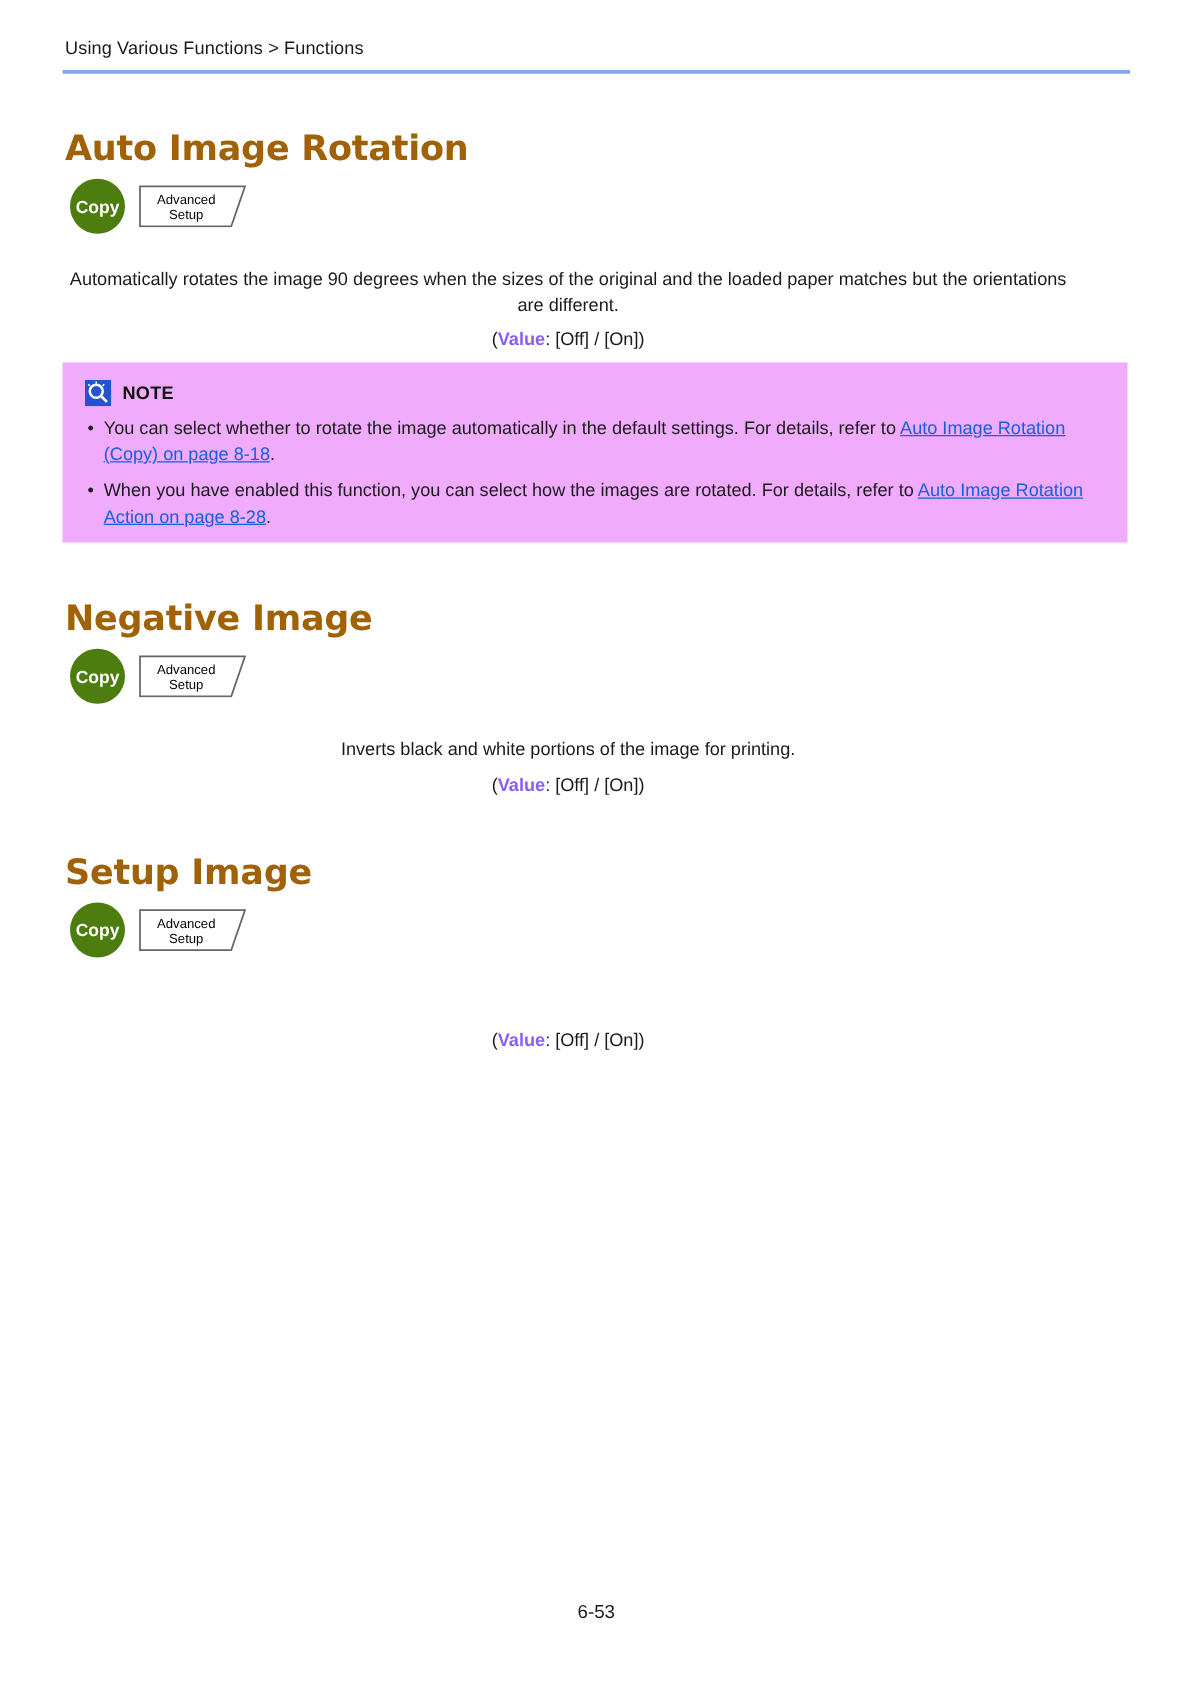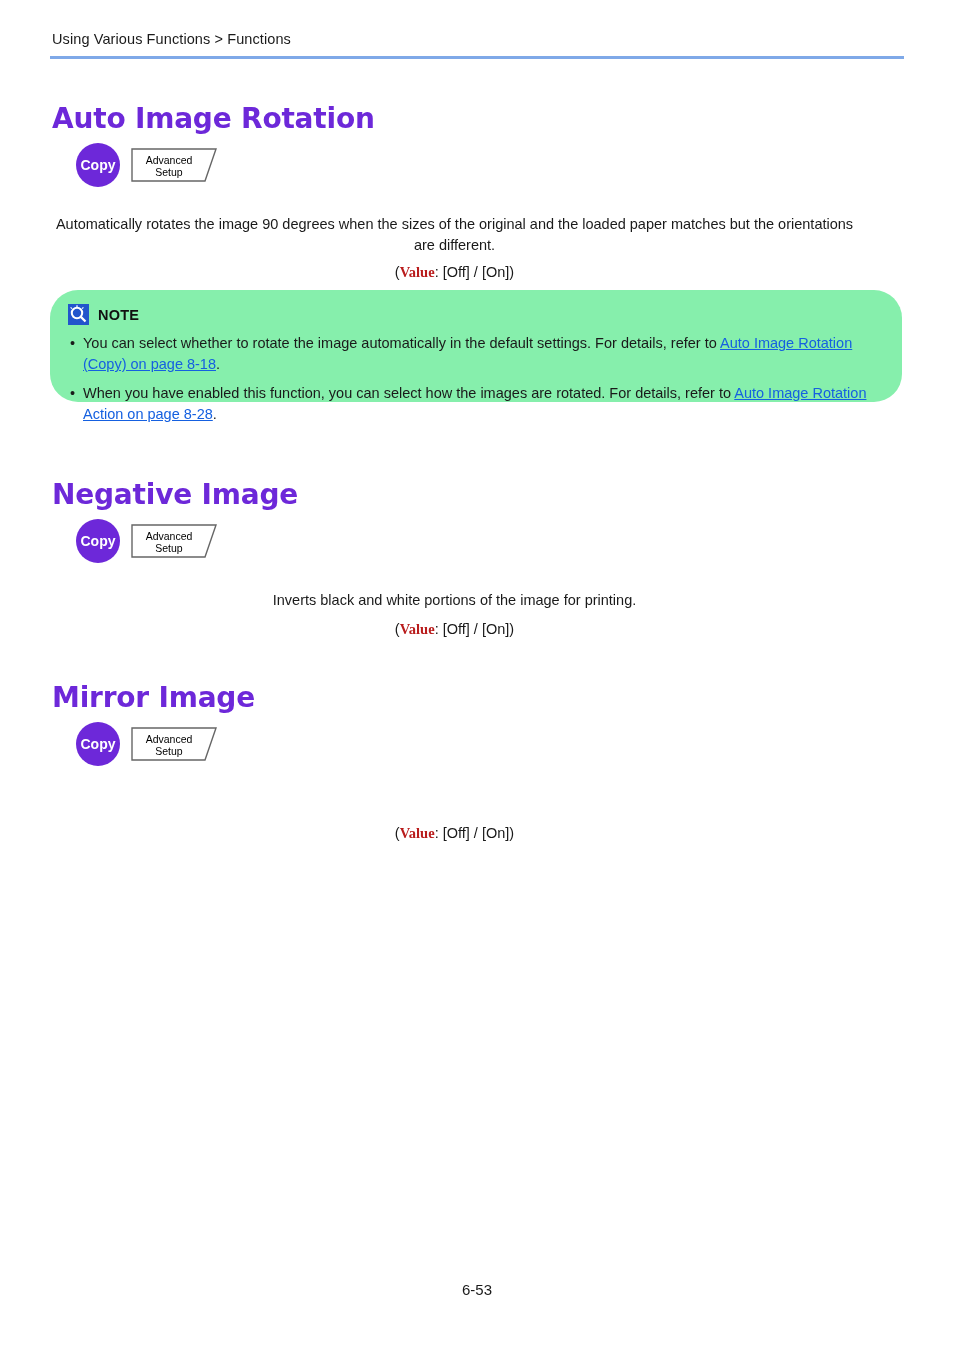--- a/index.html
+++ b/index.html
@@ -41,21 +41,21 @@
     background: #7fa9e8;
   }
 
   
   .h1 {
     position: absolute;
     left: 52px;
     font-family: "DejaVu Sans", sans-serif;
     font-weight: bold;
     font-size: 28px;
-    color: #6d28d9;
+    color: #a16207;
     letter-spacing: -0.2px;
     white-space: nowrap;
   }
   .h1.s1 { top: 83px; }
   .h1.s2 { top: 459px; }
   .h1.s3 { top: 662px; }
 
   
   .badge-row {
     position: absolute;
@@ -65,30 +65,29 @@
     gap: 0px;
   }
   .badge-row.r1 { top: 143px; }
   .badge-row.r2 { top: 519px; }
   .badge-row.r3 { top: 722px; }
 
   .pill-circle {
     width: 44px;
     height: 44px;
     border-radius: 50%;
-    background: #6d28d9;
+    background: #4d7c0f;
     color: #ffffff;
     display: flex;
     align-items: center;
     justify-content: center;
     font-size: 14px;
     font-weight: bold;
     font-family: "Liberation Sans", sans-serif;
     flex: 0 0 auto;
-    margin-left: 20px;
   }
 
   .tab-shape {
     position: relative;
     margin-left: 11px;
     width: 86px;
     height: 34px;
     flex: 0 0 auto;
   }
   .tab-shape .tab-svg {
@@ -123,36 +122,34 @@
     text-align: center;
   }
   .para.p1 { top: 199px; }
   .para.v1 { top: 247px; }
   .para.p2 { top: 575px; }
   .para.v2 { top: 604px; }
   .para.p3 { top: 779px; }
   .para.v3 { top: 808px; }
 
   .value-kw {
-    color: #b91c1c;
-    font-weight: bold;
-    font-family: Liberation Serif, serif;
+    color: #8b5cf6;
+    font-weight: bold;
   }
 
   
   .note-box {
     position: absolute;
     left: 50px;
     top: 290px;
     width: 852px;
-    height: 112px;
-    background: #86efac;
+    height: 144px;
+    background: #f0abfc;
     box-sizing: border-box;
     padding: 14px 18px 0 18px;
-    border-radius: 28px;
   }
   .note-head {
     display: flex;
     align-items: center;
     gap: 9px;
     margin-bottom: 8px;
   }
   .note-icon {
     width: 21px;
     height: 21px;
@@ -263,21 +260,21 @@
         <span>Advanced</span>
         <span>Setup</span>
       </div>
     </div>
   </div>
 
   <p class="para p2">Inverts black and white portions of the image for printing.</p>
 
   <p class="para v2"><span>(</span><span class="value-kw">Value</span><span>: [Off] / [On])</span></p>
 
-  <h1 class="h1 s3">Mirror Image</h1>
+  <h1 class="h1 s3">Setup Image</h1>
 
   <div class="badge-row r3">
     <div class="pill-circle">Copy</div>
     <div class="tab-shape">
       <svg class="tab-svg" viewBox="0 0 86 34" preserveAspectRatio="none">
         <polygon points="1,1 85,1 74,33 1,33" fill="#ffffff" stroke="#666666" stroke-width="1.4"></polygon>
       </svg>
       <div class="tab-label">
         <span>Advanced</span>
         <span>Setup</span>

